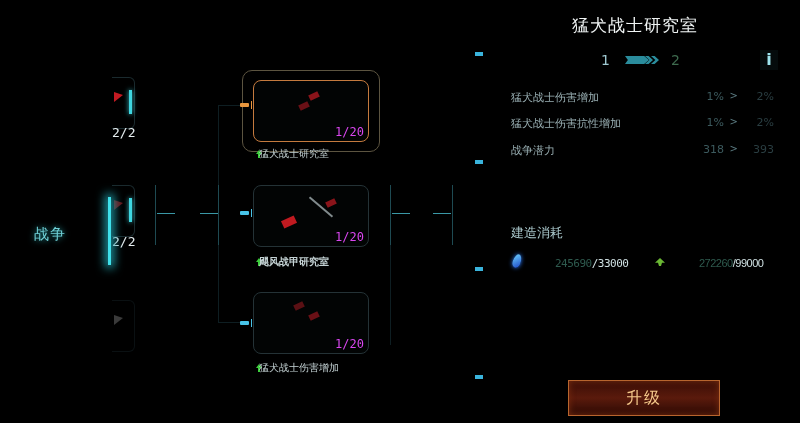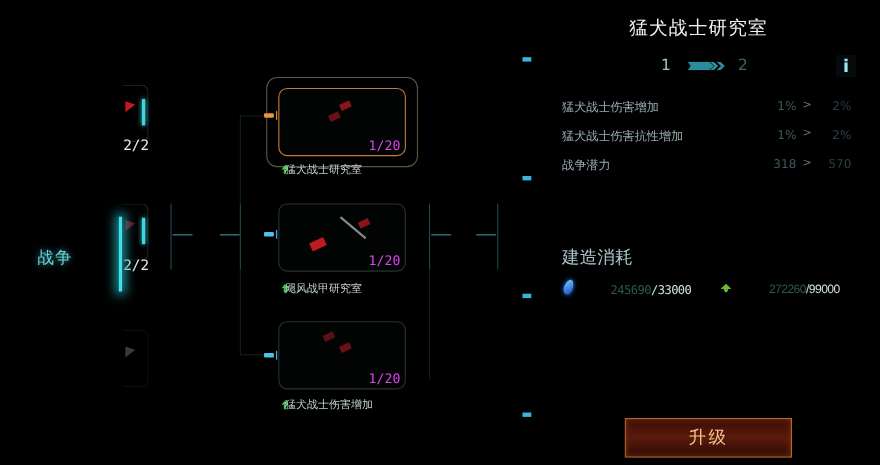--- a/index.html
+++ b/index.html
@@ -40,21 +40,21 @@
   .lvl-cur { position:absolute; left:601px; top:52px; font-size:14px; color:#9ec8d0; }
   .lvl-next { position:absolute; left:671px; top:52px; font-size:14px; color:#3e6a4e; }
   .lvl-arrow { position:absolute; left:625px; top:56px; width:24px; height:8px; background:#2a8c9c; clip-path:polygon(0 0,80% 0,100% 50%,80% 100%,0 100%,12% 50%); }
   .chev { position:absolute; top:56px; width:8px; height:8px; background:#2a8c9c; clip-path:polygon(0 0,45% 0,100% 50%,45% 100%,0 100%,55% 50%); }
   .info-btn { position:absolute; left:760px; top:50px; width:18px; height:20px; text-align:center; font-size:16px; font-weight:bold; color:#9fe6f0; background:#050b0c; }
   .stat-row { position:absolute; left:511px; width:265px; font-size:11px; color:#9ab0b4; }
   .stat-row .name { position:absolute; left:0;text-align:right; }
   .stat-row .cur { position:absolute; right:52px; color:#3c5a5e; }
   .stat-row .gt { position:absolute; right:38px; color:#5a7a80; font-size:10px; }
   .stat-row .nxt { position:absolute; right:2px; color:#2a3e42; }
-  .cost-label { position:absolute; left:511px; top:224px; font-size:16px; color:#aac8cc; }
+  .cost-label { position:absolute; left:511px; top:224px; font-size:13px; color:#aac8cc; }
   .gem-icon { position:absolute; left:513px; top:254px; width:8px; height:14px; border-radius:50% 50% 50% 50% / 60% 60% 40% 40%; background:linear-gradient(135deg,#6fd4ff,#1b46c8); transform:rotate(20deg); box-shadow:0 0 4px #2a7aff; }
   .cost1 { position:absolute; left:555px; top:257px; font-size:11px; font-family:"DejaVu Sans Mono", monospace; letter-spacing:-0.5px; }
   .cost2 { position:absolute; left:699px; top:257px; font-size:11px; font-family:Liberation Sans, sans-serif; letter-spacing:-0.5px; }
   .have { color:#2e5a4e; }
   .need { color:#cfe0e2; }
   .res-icon { position:absolute; left:655px; top:258px; width:10px; height:8px; background:#6ab834; clip-path:polygon(50% 0,100% 60%,70% 60%,60% 100%,40% 100%,30% 60%,0 60%); }
   .upgrade-btn { position:absolute; left:568px; top:380px; width:150px; height:34px; border:1px solid #b8652e; background:linear-gradient(180deg,#3a0e06 0%,#5a1a0c 50%,#2c0a04 100%); box-shadow:inset 0 0 6px #7a2e10; text-align:center; line-height:34px; font-size:16px; color:#f4c88a; font-family:"DejaVu Serif", serif; letter-spacing:2px; cursor:pointer; }
 </style>
 </head>
 <body>
@@ -103,21 +103,21 @@
 <div class="node-label" style="top:147px;">猛犬战士研究室</div>
 
 <div class="port" style="left:240px; top:211px;"></div>
 <div class="card" style="top:185px;">
   <div class="art2" style="left:52px; top:20px;"></div>
   <div class="art1" style="left:28px; top:32px; width:14px; height:8px; background:#c01a20;"></div>
   <div class="art1" style="left:72px; top:14px; background:#8a141a;"></div>
   <div class="count">1/20</div>
 </div>
 <div class="up-arrow" style="top:258px;"></div>
-<div class="node-label" style="top:255px;">飓风战甲研究室</div>
+<div class="node-label" style="top:255px;font-weight:bold;">飓风战甲研究室</div>
 
 <div class="port" style="left:240px; top:321px;"></div>
 <div class="card" style="top:292px;">
   <div class="art1" style="left:40px; top:10px; background:#5a1014;"></div>
   <div class="art1" style="left:55px; top:20px; background:#6a1016;"></div>
   <div class="count">1/20</div>
 </div>
 <div class="up-arrow" style="top:364px;"></div>
 <div class="node-label" style="top:361px;">猛犬战士伤害增加</div>
 
@@ -143,21 +143,21 @@
 <div class="stat-row" style="top:116px;">
   <span class="name">猛犬战士伤害抗性增加</span>
   <span class="cur">1%</span>
   <span class="gt">&gt;</span>
   <span class="nxt">2%</span>
 </div>
 <div class="stat-row" style="top:143px;">
   <span class="name">战争潜力</span>
   <span class="cur">318</span>
   <span class="gt">&gt;</span>
-  <span class="nxt">570</span>
+  <span class="nxt">393</span>
 </div>
 
 <div class="cost-label">建造消耗</div>
 <div class="gem-icon"></div>
 <div class="cost1">
   <span class="have">245690</span><span class="need">/33000</span>
 </div>
 <div class="res-icon"></div>
 <div class="cost2">
   <span class="have">272260</span><span class="need">/99000</span>

